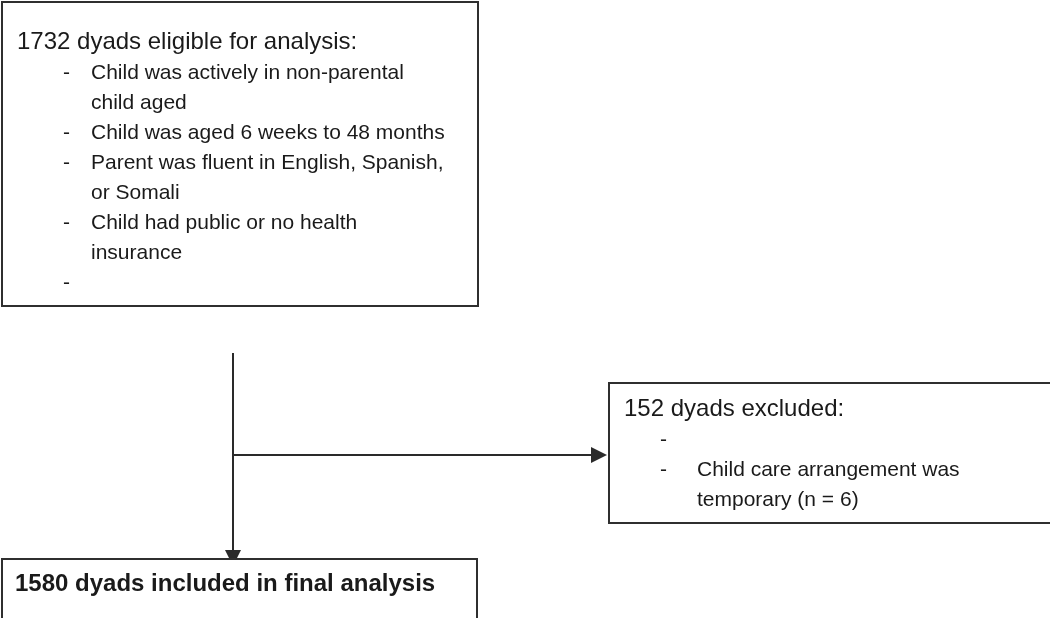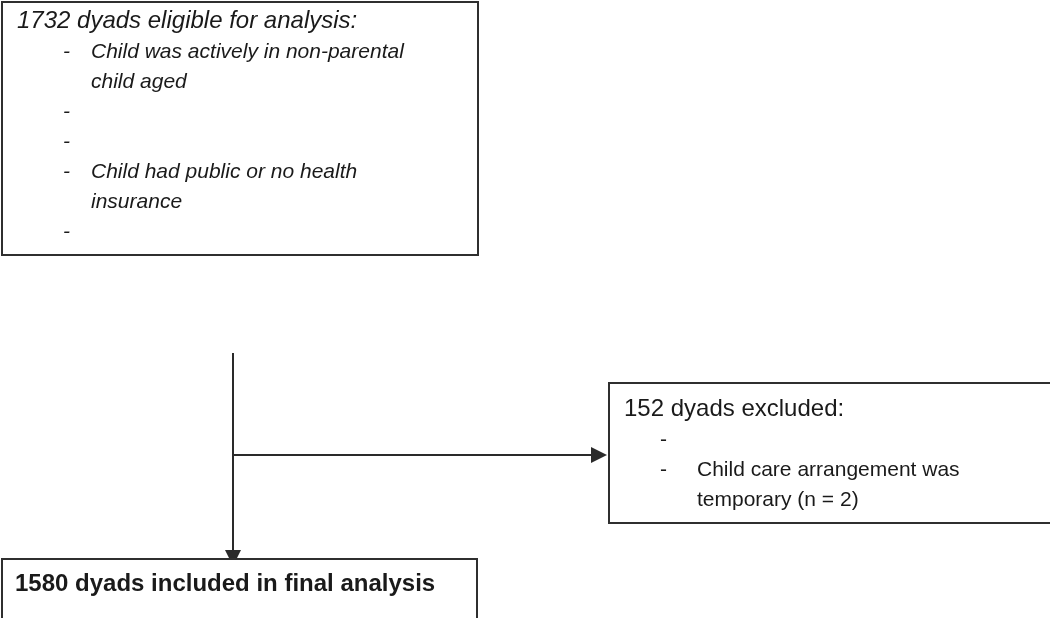--- a/index.html
+++ b/index.html
@@ -24,22 +24,21 @@
   }
   .box-title {
     font-size: 24px;
     line-height: 32px;
     white-space: nowrap;
   }
   #eligible-box {
     left: 1px;
     top: 1px;
     width: 478px;
-    padding: 1px 8px 8px 14px;
-    font-style: italic;
+    padding: 22px 8px 8px 14px;
   }
   #excluded-box {
     left: 608px;
     top: 382px;
     width: 501px;
     padding: 8px 8px 8px 14px;
   }
   #final-box {
     left: 1px;
     top: 558px;
@@ -118,23 +117,26 @@
   <div class="box" id="eligible-box">
     <div class="box-title">1732 dyads eligible for analysis:</div>
     <div class="bullet-list">
       <div class="bullet-row">
         <span class="bullet-dash">-</span>
         <span class="bullet-text">Child was actively in non-parental
 child aged</span>
       </div>
       <div class="bullet-row">
         <span class="bullet-dash">-</span>
+        <span class="bullet-text">Child was aged 6 weeks to 48 months</span>
       </div>
       <div class="bullet-row">
         <span class="bullet-dash">-</span>
+        <span class="bullet-text">Parent was fluent in English, Spanish,
+or Somali</span>
       </div>
       <div class="bullet-row">
         <span class="bullet-dash">-</span>
         <span class="bullet-text">Child had public or no health
 insurance</span>
       </div>
       <div class="bullet-row">
         <span class="bullet-dash">-</span>
       </div>
     </div>
@@ -147,21 +149,21 @@
 
   <div class="box" id="excluded-box">
     <div class="box-title">152 dyads excluded:</div>
     <div class="bullet-list">
       <div class="bullet-row">
         <span class="bullet-dash">-</span>
       </div>
       <div class="bullet-row">
         <span class="bullet-dash">-</span>
         <span class="bullet-text">Child care arrangement was
-temporary (n = 2)</span>
+temporary (n = 6)</span>
       </div>
     </div>
   </div>
 
   <div class="box" id="final-box">
     <div class="box-title">1580 dyads included in final analysis</div>
   </div>
 
 </div>
 

